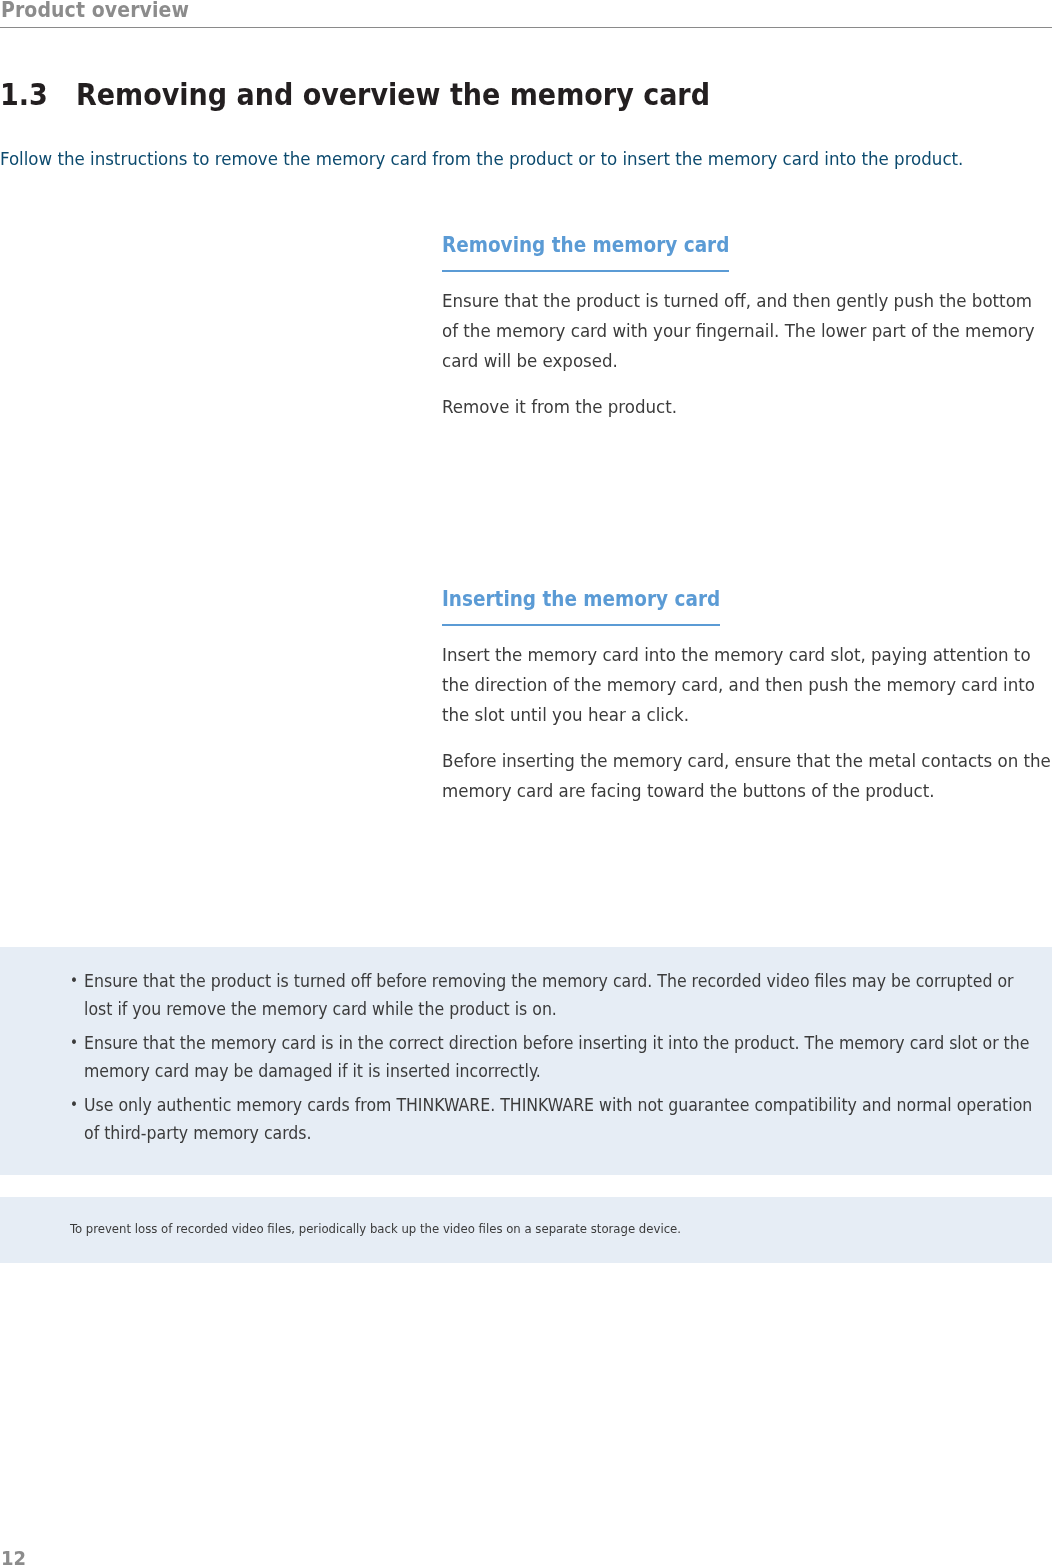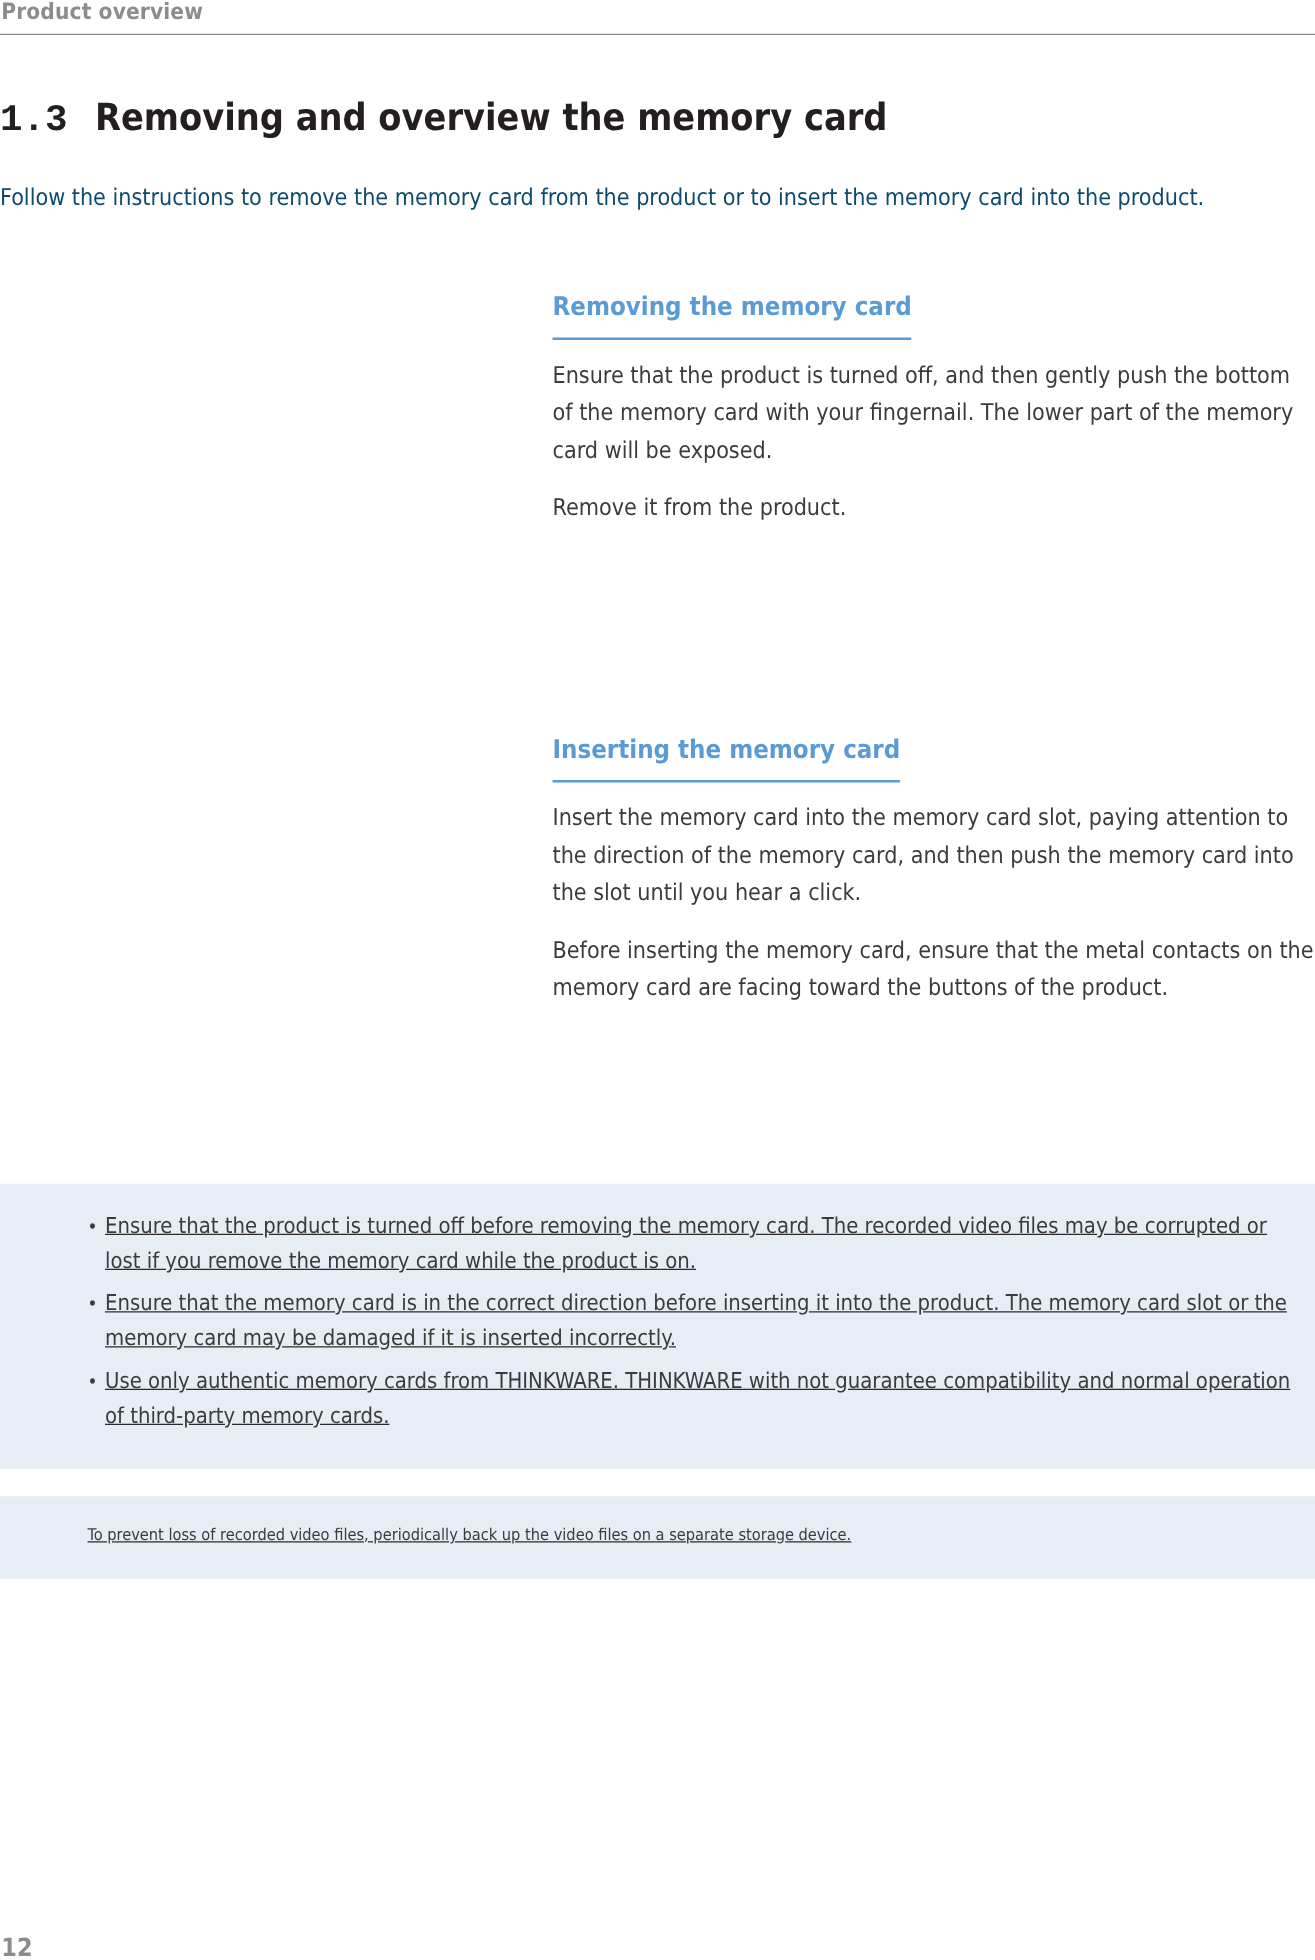--- a/index.html
+++ b/index.html
@@ -20,21 +20,21 @@
   }
   .page { position: absolute; inset: 0; }
 
   
   .running-header {
     position: absolute;
     left: 0; top: 0;
     width: 1052px;
   }
   .running-header .rh-text {
-    font-size: 18px;
+    font-size: 21px;
     font-weight: bold;
     color: #8c8c8c;
     letter-spacing: 0.1px;
     line-height: 20px;
     padding-left: 1px;
   }
   .running-header .rh-rule {
     position: absolute;
     left: 0; top: 27px;
     width: 1052px; height: 1px;
@@ -45,21 +45,21 @@
   .sec-head {
     position: absolute;
     left: 0; top: 76px;
     display: flex;
     align-items: baseline;
     font-weight: bold;
     font-size: 30px;
     color: #231f20;
     line-height: 38px;
   }
-  .sec-num { width: 76px; font-family: Liberation Mono, monospace; }
+  .sec-num { width: 76px; }
   .sec-title { white-space: nowrap; }
 
   .intro {
     position: absolute;
     left: 0; top: 144px;
     width: 1040px;
     font-size: 18.5px;
     line-height: 29px;
     color: #0c4a6e;
   }
@@ -92,21 +92,20 @@
   #fig-insert { left: 0px; top: 582px; width: 430px; height: 320px; }
 
   
   .callout {
     position: absolute;
     left: 0;
     width: 1052px;
     background: #e6edf5;
     box-sizing: border-box;
     display: flex;
-    text-decoration: underline;
   }
   #caution-box { top: 947px; padding: 20px 18px 22px 18px; }
   #note-box { top: 1197px; padding: 18px 18px 20px 18px; }
   .callout .ico { width: 52px; flex: 0 0 52px; padding-top: 2px; }
   .callout .content { flex: 1 1 auto; }
   .callout ul { margin: 0; padding: 0; list-style: none; }
   .callout li {
     font-size: 17.5px;
     line-height: 28px;
     color: #3b3b3b;

